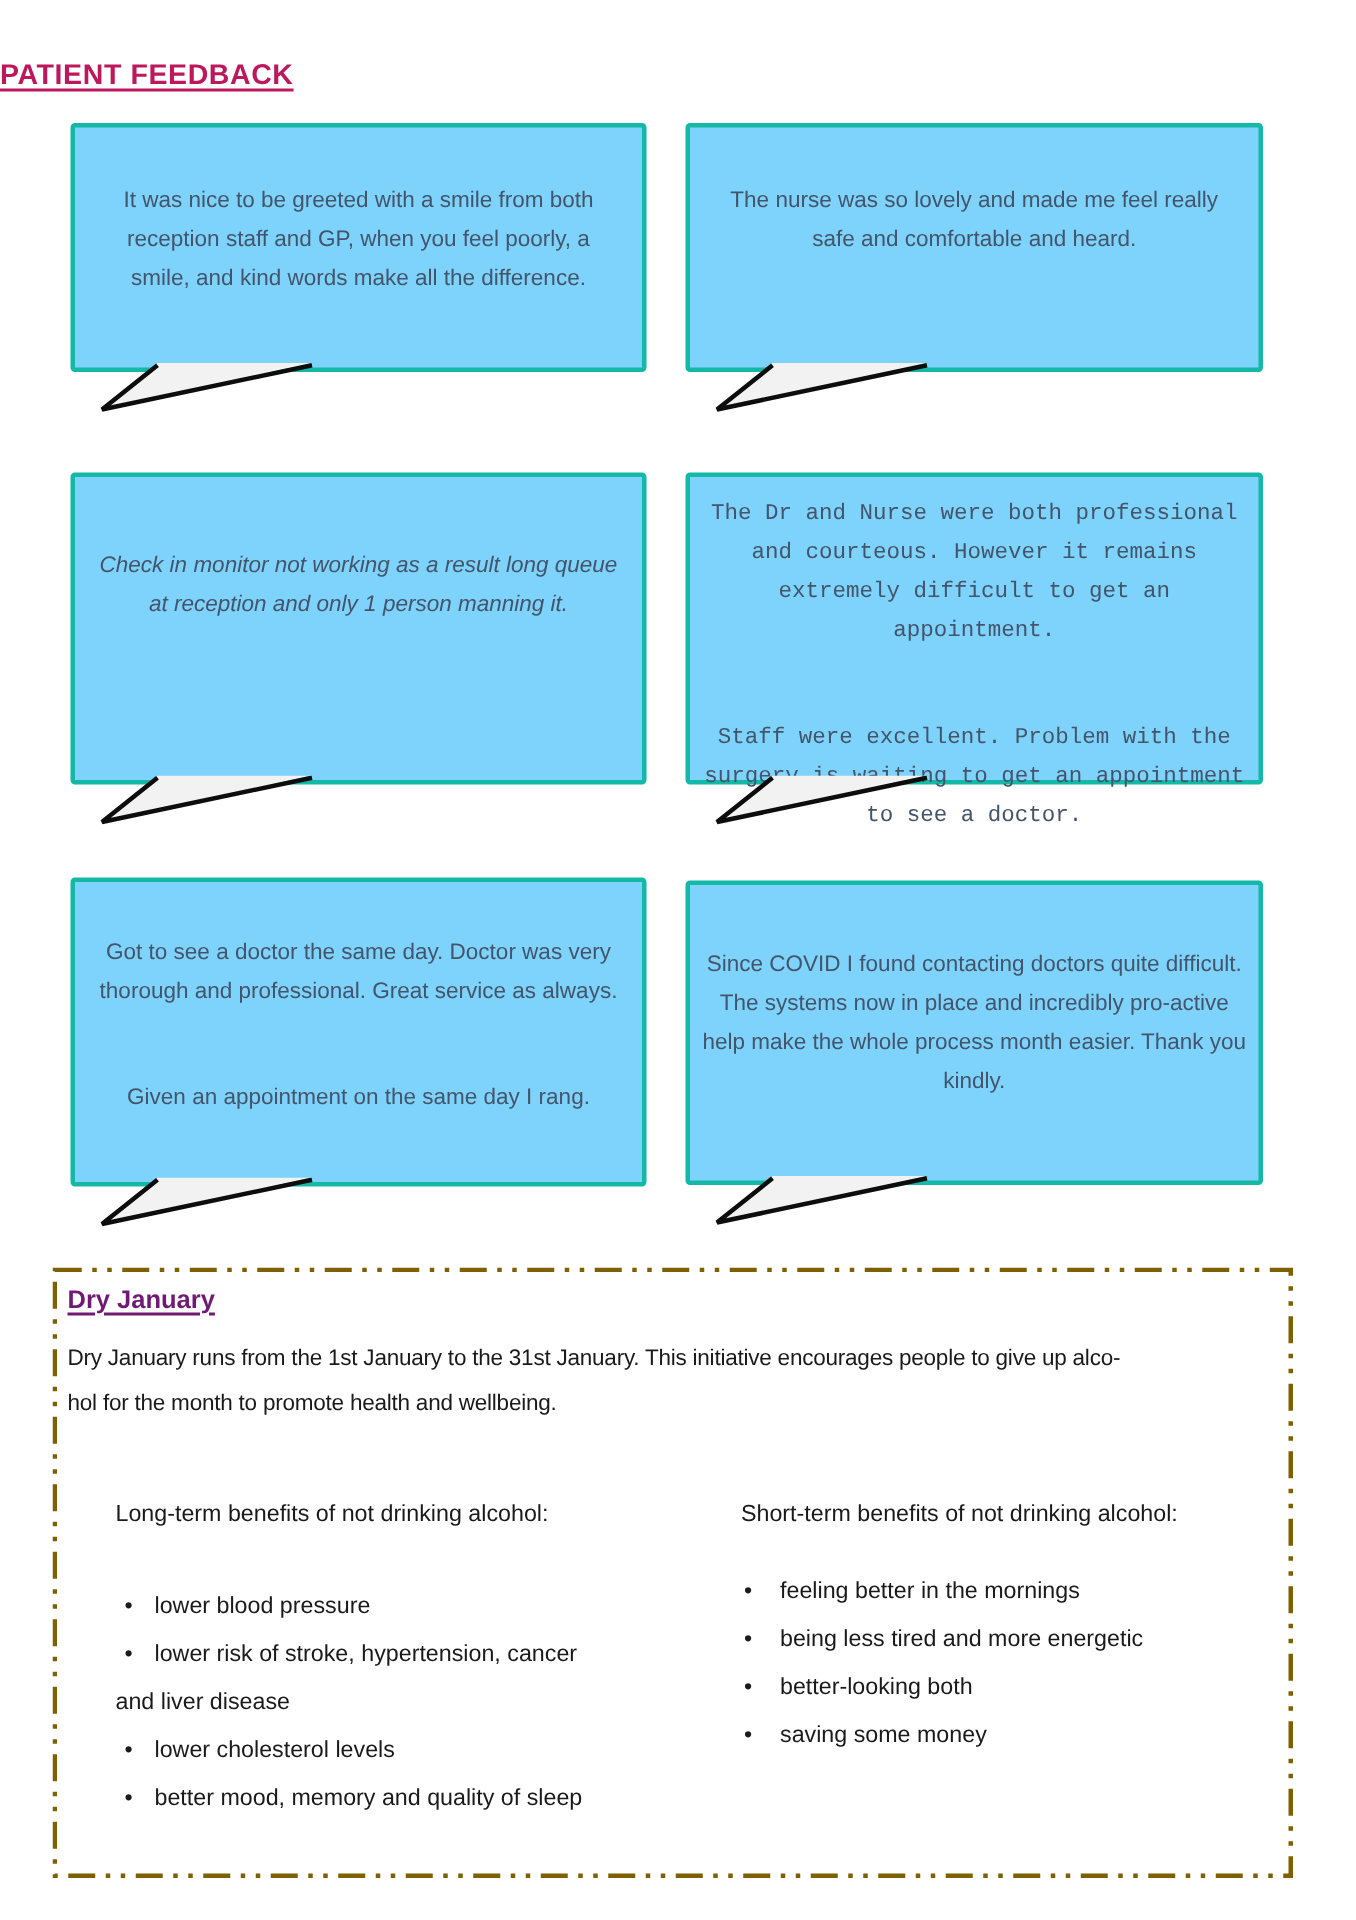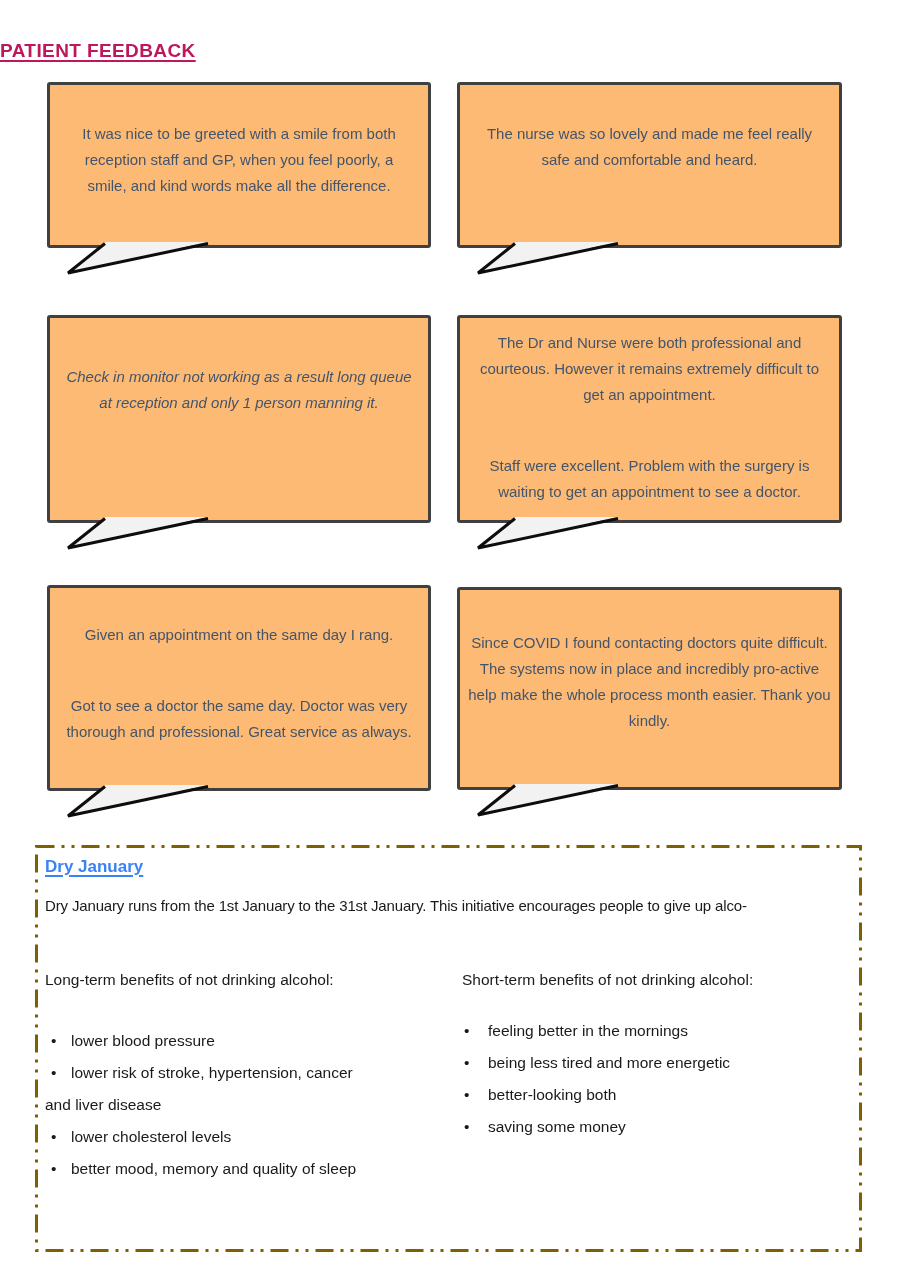--- a/index.html
+++ b/index.html
@@ -8,41 +8,41 @@
     position:relative; width:904px; height:1280px; margin:0 auto;
     background:#ffffff; font-family:"Liberation Sans", sans-serif; overflow:hidden;
   }
   .page-title {
     position:absolute; top:40px; left:0; width:860px; text-align:left;
     font-size:19px; font-weight:bold; color:#be185d;
     text-decoration:underline; text-underline-offset:3px; text-decoration-thickness:2px;
     letter-spacing:.4px;
   }
   .bubble {
-    position:absolute; background:#fdba74; border:3px solid #404040; border-radius:3px;
+    position:absolute; background:#7dd3fc; border:3px solid #14b8a6; border-radius:3px;
     color:#44546A; font-size:15px; line-height:26px; text-align:center;
   }
   .bubble p + p { margin-top:45px; }
   .tail { position:absolute; left:12px; bottom:-31px; width:150px; height:34px; }
   .b1 { left:47px;  top:82px;  width:384px; height:166px; padding:36px 16px 8px; }
   .b2 { left:457px; top:82px;  width:385px; height:166px; padding:36px 14px 24px; }
   .b3 { left:47px;  top:315px; width:384px; height:208px; padding:46px 12px 8px;font-style:italic; }
-  .b4 { left:457px; top:315px; width:385px; height:208px; padding:12px 9px 8px; }
+  .b4 { left:457px; top:315px; width:385px; height:208px; padding:12px 9px 8px;font-family:Liberation Mono, monospace; }
   .b5 { left:47px;  top:585px; width:384px; height:206px; padding:34px 14px 8px; }
   .b6 { left:457px; top:587px; width:385px; height:203px; padding:40px 8px 8px; }
 
   .dj-box { position:absolute; left:35px; top:845px; width:827px; height:407px; color:#1A1A1A; }
   .dj-border { position:absolute; top:0; left:0; }
   .dj-content { position:absolute; top:0; left:0; width:100%; height:100%; padding:12px 12px 0 10px; }
   .dj-heading {
-    font-size:17px; font-weight:bold; color:#3b82f6;
+    font-size:17px; font-weight:bold; color:#701a75;
     text-decoration:underline; text-underline-offset:3px; text-decoration-thickness:2px;
   }
   .dj-intro { margin-top:14px; font-size:15px; line-height:30px; white-space:nowrap; letter-spacing:-0.15px; }
-  .dj-cols { display:flex; margin-top:50px; font-size:15.5px; }
+  .dj-cols { display:flex; margin-top:50px; font-size:15.5px;margin-left:32px; }
   .dj-col-left  { width:417px; }
   .dj-col-right { flex:1; }
   .dj-col-heading { font-size:15.5px; }
   .dj-list { margin-top:36px; }
   .dj-col-right .dj-list { margin-top:26px; }
   .dj-li { display:flex; height:32px; align-items:center; }
   .dj-li .bdot { width:26px; padding-left:6px; flex:none; }
   .dj-col-right .dj-li .bdot { padding-left:2px; }
   .dj-cont { height:32px; display:flex; align-items:center; }
 </style>
@@ -80,22 +80,22 @@
   <div class="bubble b4">
     <p>The Dr and Nurse were both professional and courteous. However it remains extremely difficult to get an appointment.</p>
     <p>Staff were excellent. Problem with the surgery is waiting to get an appointment to see a doctor.</p>
     <svg class="tail" viewBox="0 0 150 34">
       <polygon points="43,0 146,0 6,31" fill="#F2F2F2"></polygon>
       <path d="M146,1.5 L6,31 L43,1.5" fill="none" stroke="#0D0D0D" stroke-width="3"></path>
     </svg>
   </div>
 
   <div class="bubble b5">
+    <p>Got to see a doctor the same day. Doctor was very thorough and professional. Great service as always.</p>
     <p>Given an appointment on the same day I rang.</p>
-    <p>Got to see a doctor the same day. Doctor was very thorough and professional. Great service as always.</p>
     <svg class="tail" viewBox="0 0 150 34">
       <polygon points="43,0 146,0 6,31" fill="#F2F2F2"></polygon>
       <path d="M146,1.5 L6,31 L43,1.5" fill="none" stroke="#0D0D0D" stroke-width="3"></path>
     </svg>
   </div>
 
   <div class="bubble b6">
     <p>Since COVID I found contacting doctors quite difficult. The systems now in place and incredibly pro-active help make the whole process month easier. Thank you kindly.</p>
     <svg class="tail" viewBox="0 0 150 34">
       <polygon points="43,0 146,0 6,31" fill="#F2F2F2"></polygon>
@@ -104,20 +104,21 @@
   </div>
 
   <div class="dj-box">
     <svg class="dj-border" width="827" height="407" viewBox="0 0 827 407">
       <rect x="1.5" y="1.5" width="824" height="404" fill="none" stroke="#7F6000" stroke-width="3" stroke-dasharray="18 7 3 7 3 7"></rect>
     </svg>
     <div class="dj-content">
       <div class="dj-heading">Dry January</div>
       <div class="dj-intro">
         <div>Dry January runs from the 1st January to the 31st January. This initiative encourages people to give up alco-</div>
+        <div>hol for the month to promote health and wellbeing.</div>
       </div>
       <div class="dj-cols">
         <div class="dj-col-left">
           <div class="dj-col-heading">Long-term benefits of not drinking alcohol:</div>
           <div class="dj-list">
             <div class="dj-li">
               <span class="bdot">•</span>
               <span>lower blood pressure</span>
             </div>
             <div class="dj-li">

